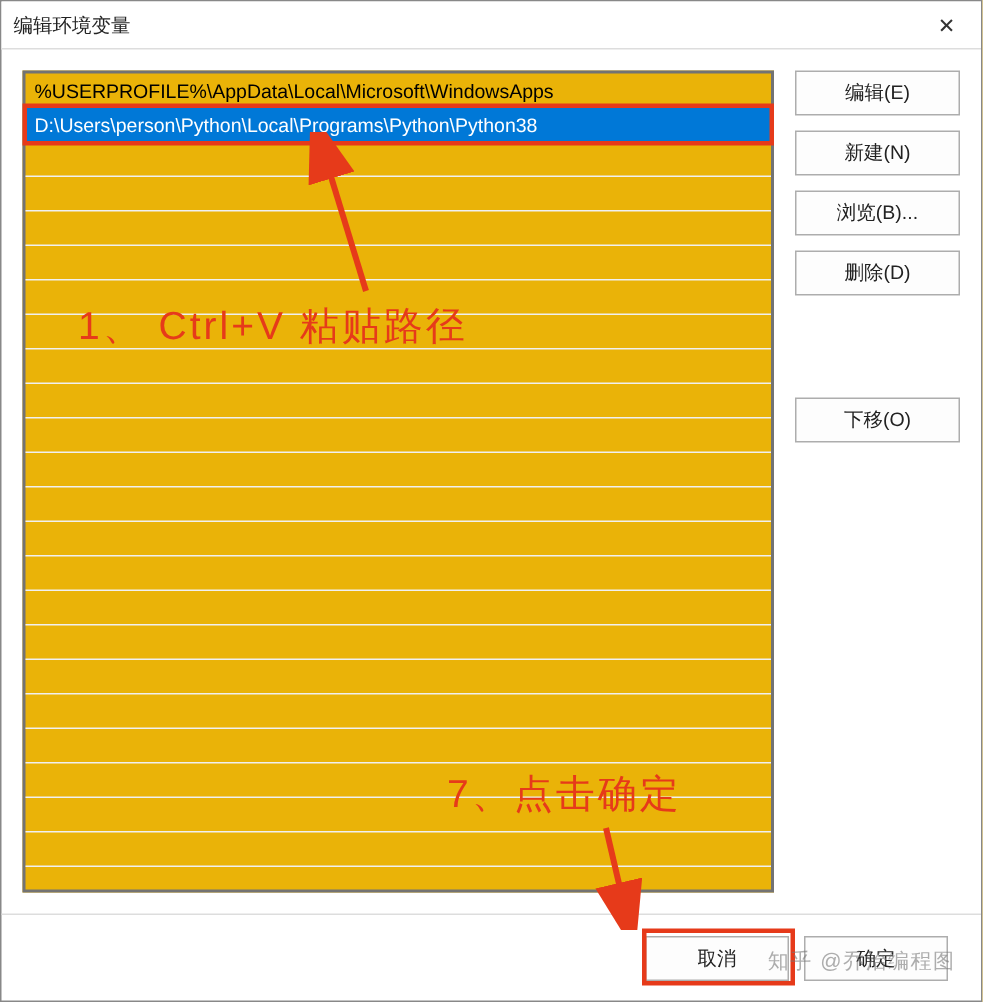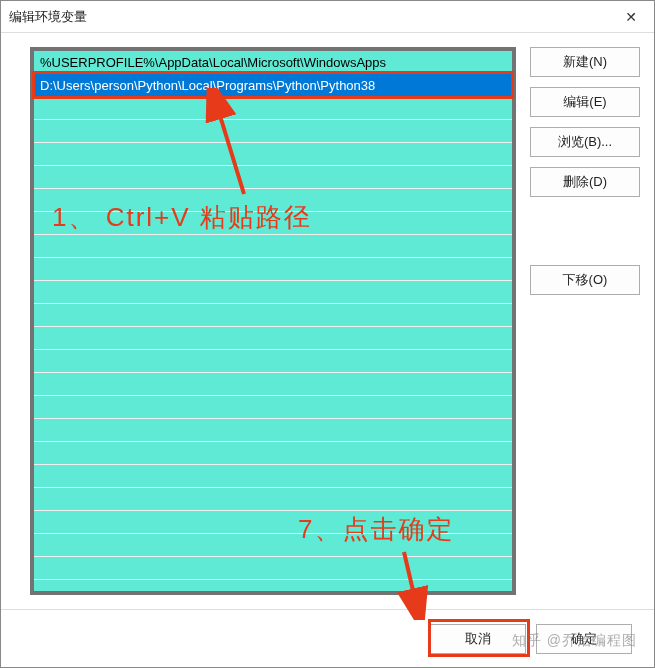--- a/index.html
+++ b/index.html
@@ -47,26 +47,25 @@
     }
     .content {
       flex: 1;
       padding: 14px 14px 14px 14px;
       display: flex;
       gap: 14px;
       position: relative;
     }
     .list-panel {
       flex: 1;
-      border: 4px solid #737373;
-      background: #5eead4;
+      border: 2px solid #737373;
+      background: #eab308;
       display: flex;
       flex-direction: column;
       position: relative;
-      margin-left: 15px;
     }
     .list-row {
       height: 23px;
       line-height: 23px;
       padding: 0 6px;
       font-size: 13px;
       border-bottom: 1px solid #f0f0f0;
       white-space: nowrap;
       overflow: hidden;
     }
@@ -174,22 +173,22 @@
       <div class="list-row"></div>
       <div class="list-row"></div>
       <div class="list-row"></div>
       <div class="list-row"></div>
       <div class="list-row"></div>
 
       <div class="highlight-frame" style="left:-2px; top:20px; width:calc(100% + 4px); height:28px;"></div>
     </div>
 
     <div class="btn-col">
+      <button class="win-btn">编辑(E)</button>
       <button class="win-btn">新建(N)</button>
-      <button class="win-btn">编辑(E)</button>
       <button class="win-btn">浏览(B)...</button>
       <button class="win-btn">删除(D)</button>
       <div class="spacer-md"></div>
       <button class="win-btn">下移(O)</button>
       <div class="spacer-md"></div>
     </div>
 
   </div>
 
   <div class="footer">

